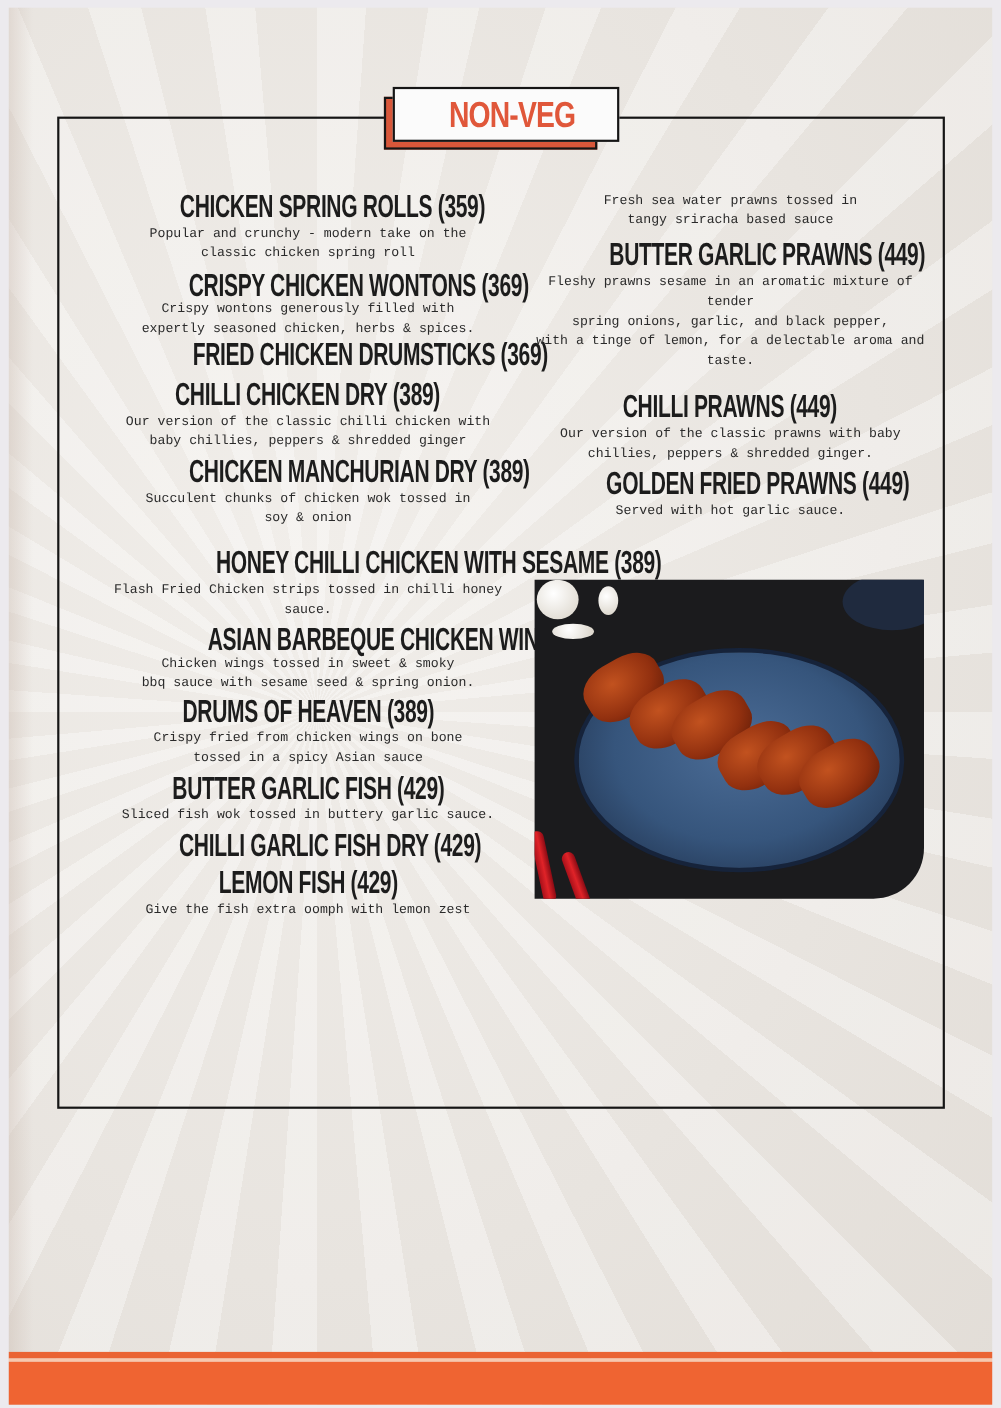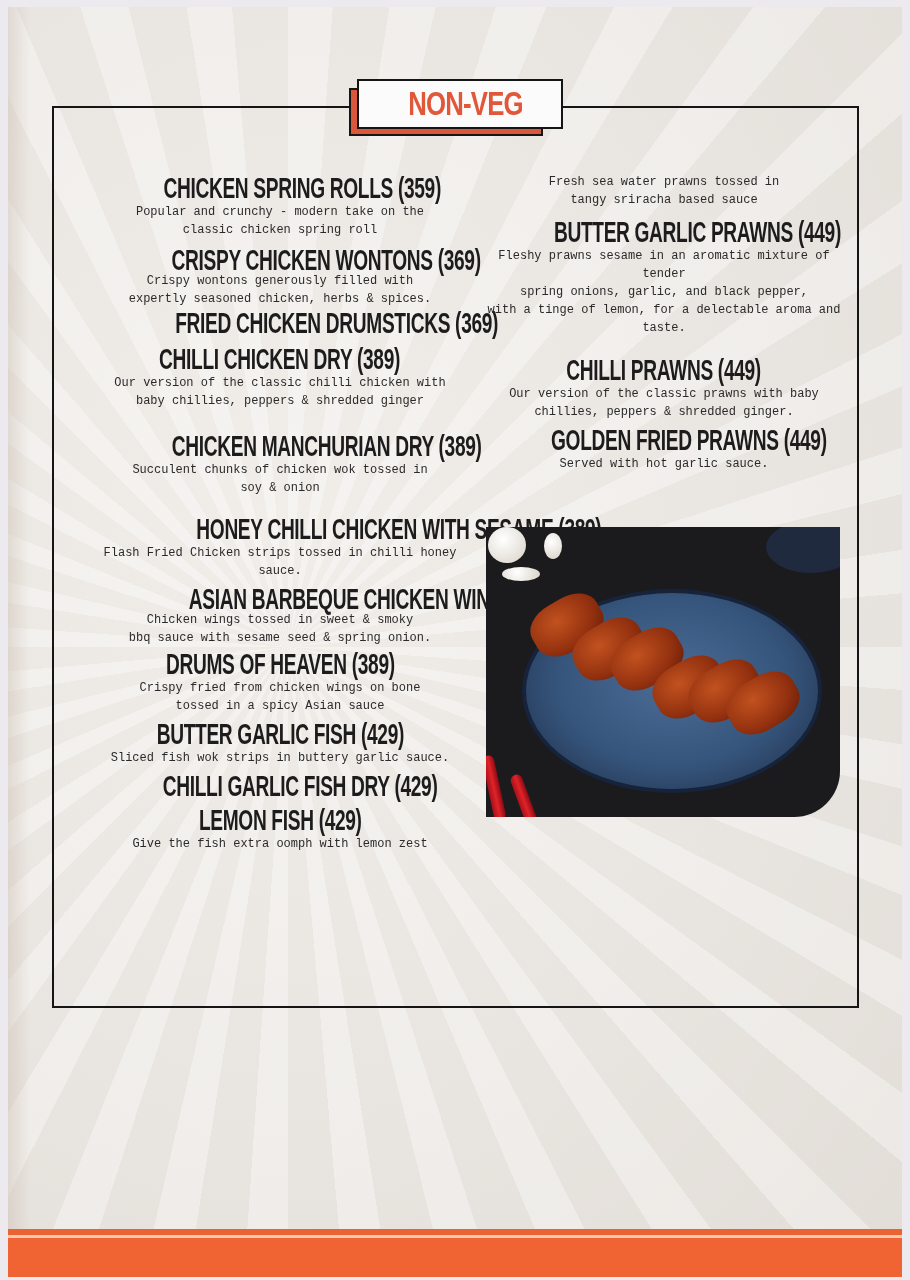--- a/index.html
+++ b/index.html
@@ -55,21 +55,21 @@
 classic chicken spring roll</div>
   </div>
   <div class="item" style="margin-bottom:0px">
     <div style="height:27px"><span class="name">CRISPY CHICKEN WONTONS (369)</span></div>
     <div class="desc">Crispy wontons generously filled with
 expertly seasoned chicken, herbs &amp; spices.</div>
   </div>
   <div class="item" style="margin-bottom:6px">
     <div><span class="name">FRIED CHICKEN DRUMSTICKS (369)</span></div>
   </div>
-  <div class="item" style="margin-bottom:21px">
+  <div class="item" style="margin-bottom:4px">
     <div><span class="name">CHILLI CHICKEN DRY (389)</span></div>
     <div class="desc">Our version of the classic chilli chicken with
 baby chillies, peppers &amp; shredded ginger</div>
   </div>
   <div class="item" style="margin-bottom:17px">
     <div><span class="name">CHICKEN MANCHURIAN DRY (389)</span></div>
     <div class="desc">Succulent chunks of chicken wok tossed in
 soy &amp; onion</div>
   </div>
   <div class="item" style="margin-bottom:4px">
@@ -81,21 +81,21 @@
     <div class="desc">Chicken wings tossed in sweet &amp; smoky
 bbq sauce with sesame seed &amp; spring onion.</div>
   </div>
   <div class="item" style="margin-bottom:4px">
     <div><span class="name">DRUMS OF HEAVEN (389)</span></div>
     <div class="desc">Crispy fried from chicken wings on bone
 tossed in a spicy Asian sauce</div>
   </div>
   <div class="item" style="margin-bottom:4px">
     <div><span class="name">BUTTER GARLIC FISH (429)</span></div>
-    <div class="desc">Sliced fish wok strips in buttery garlic sauce.</div>
+    <div class="desc">Sliced fish wok tossed in buttery garlic sauce.</div>
   </div>
   <div class="item" style="margin-bottom:4px">
     <div><span class="name">CHILLI GARLIC FISH DRY (429)</span></div>
   </div>
   <div class="item">
     <div><span class="name">LEMON FISH (429)</span></div>
     <div class="desc">Give the fish extra oomph with lemon zest</div>
   </div>
 </div>
 

